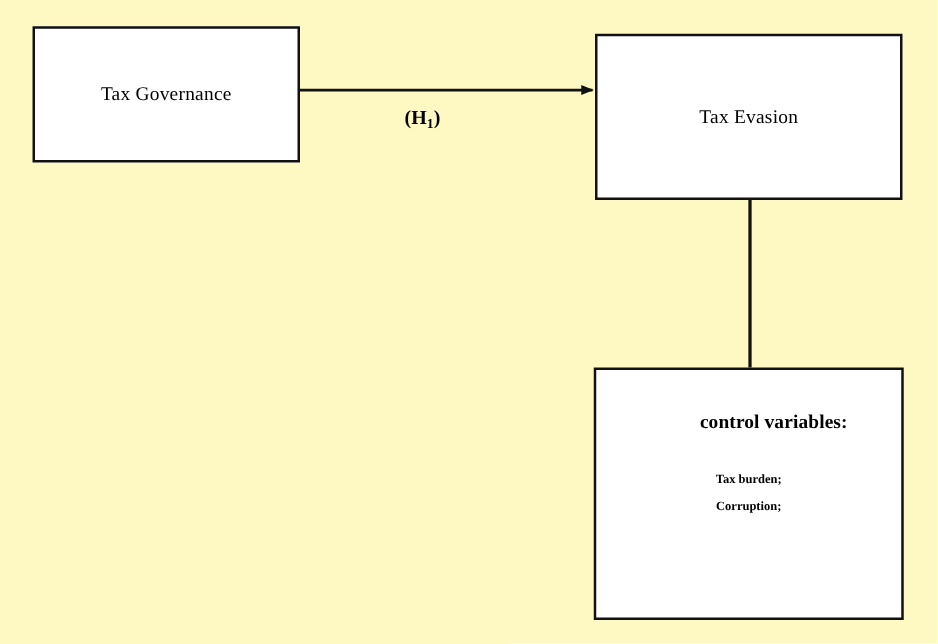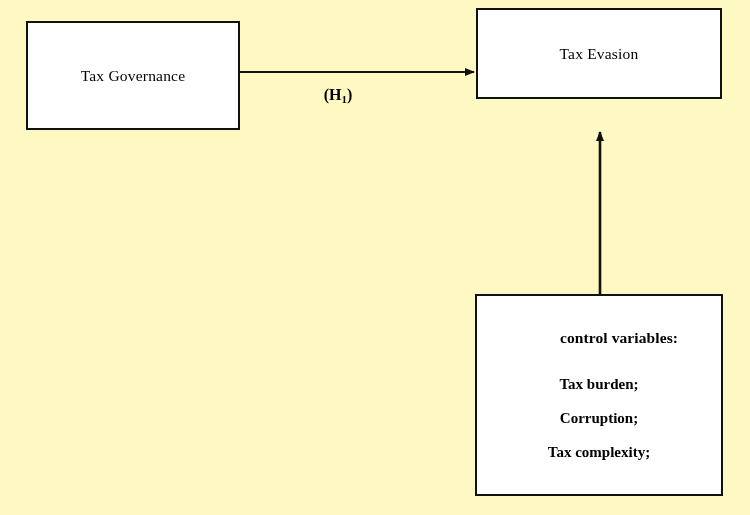--- a/index.html
+++ b/index.html
@@ -26,23 +26,23 @@
     justify-content: center;
   }
   #box-tax-governance {
     left: 26px;
     top: 21px;
     width: 214px;
     height: 109px;
   }
   #box-tax-evasion {
     left: 476px;
-    top: 8px;
+    top: 27px;
     width: 246px;
-    height: 91px;
+    height: 133px;
   }
   #box-control-variables {
     left: 475px;
     top: 294px;
     width: 248px;
     height: 202px;
     display: block;
   }
   .node-label {
     font-size: 15.5px;
@@ -58,24 +58,23 @@
     margin-top: 33px;
     letter-spacing: 0.1px;
     padding-left: 40px;
   }
   .control-list {
     margin-top: 26px;
     text-align: center;
   }
   .control-list-item {
     font-weight: 700;
-    font-size: 15px;
+    font-size: 10px;
     line-height: 22px;
     white-space: nowrap;
-    margin-top: 12px;
   }
   .edge-svg {
     position: absolute;
     left: 0;
     top: 0;
     width: 750px;
     height: 515px;
     pointer-events: none;
     overflow: visible;
   }
@@ -122,17 +121,16 @@
     <span class="node-label">Tax Evasion</span>
   </div>
 
   <div id="edge-label-h1"><span>(H</span><sub>1</sub><span>)</span></div>
 
   <div class="node-box" id="box-control-variables">
     <div class="control-title">control variables:</div>
     <div class="control-list">
       <div class="control-list-item">Tax burden;</div>
       <div class="control-list-item">Corruption;</div>
-      <div class="control-list-item">Tax complexity;</div>
     </div>
   </div>
 
 </div>
 
 </body></html>

